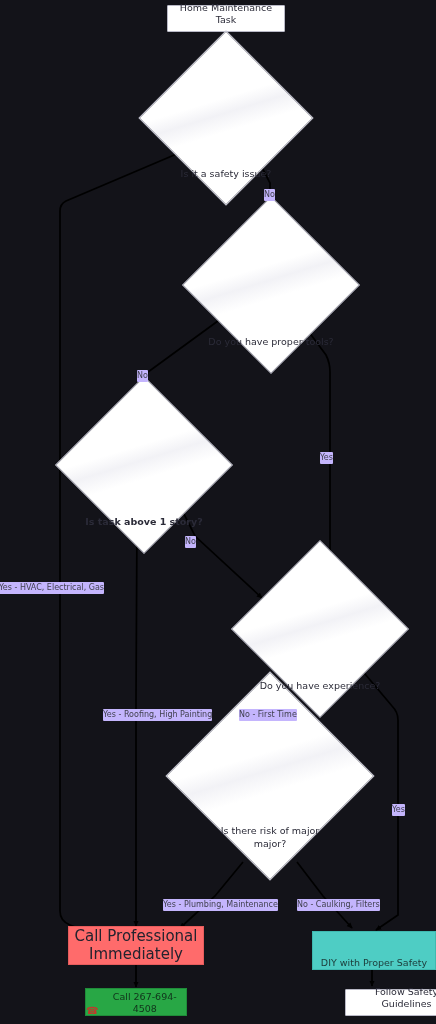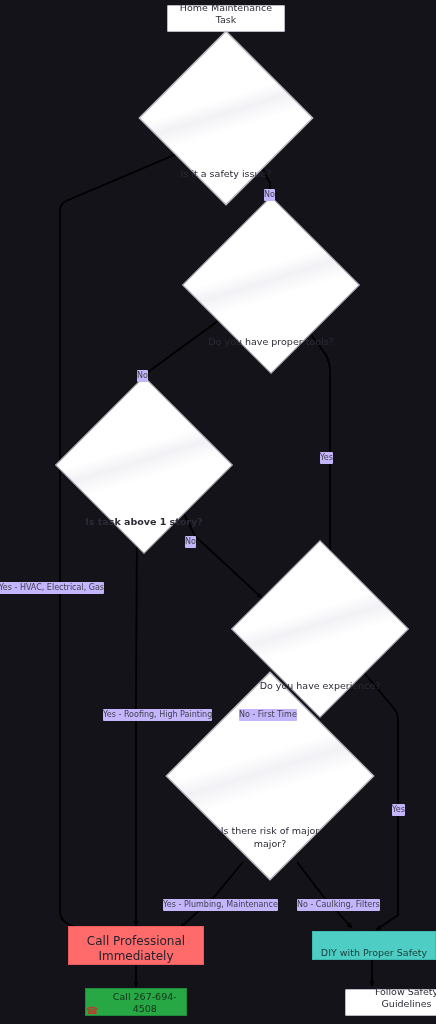--- a/index.html
+++ b/index.html
@@ -68,21 +68,21 @@
     text-align: center;
     line-height: 1.3;
     margin-top: 20px;
   }
 
   
   .danger {
     background: #ff6b6b;
     border: 1px solid #e65c5c;
     color: #23232e;
-    font-size: 12px;
+    font-size: 15px;
   }
   .safe {
     background: #4ecdc4;
     border: 1px solid #3fb9b0;
     color: #1c3b39;
     font-size: 9.5px;
   }
   .call {
     background: #28a745;
     border: 1px solid #1f8c39;
@@ -184,21 +184,21 @@
     </span>
   </div>
 
   <div class="node danger" style="left:68px; top:926px; width:136px; height:39px;">
     <span>
       <span>Call Professional</span><br>
       <span>Immediately</span>
     </span>
   </div>
 
-  <div class="node safe" style="left:312px; top:931px; width:124px; height:29px;">
+  <div class="node safe" style="left:312px; top:931px; width:124px; height:39px;">
     <span>DIY with Proper Safety</span>
   </div>
 
   <div class="node call" style="left:85px; top:988px; width:102px; height:28px;">
     <span class="phone-glyph">☎</span>
     <span>Call 267-694-4508</span>
   </div>
 
   <div class="node rect" style="left:313px; top:989px; width:123px; height:27px;margin-left:32px;">
     <span>Follow Safety Guidelines</span>

